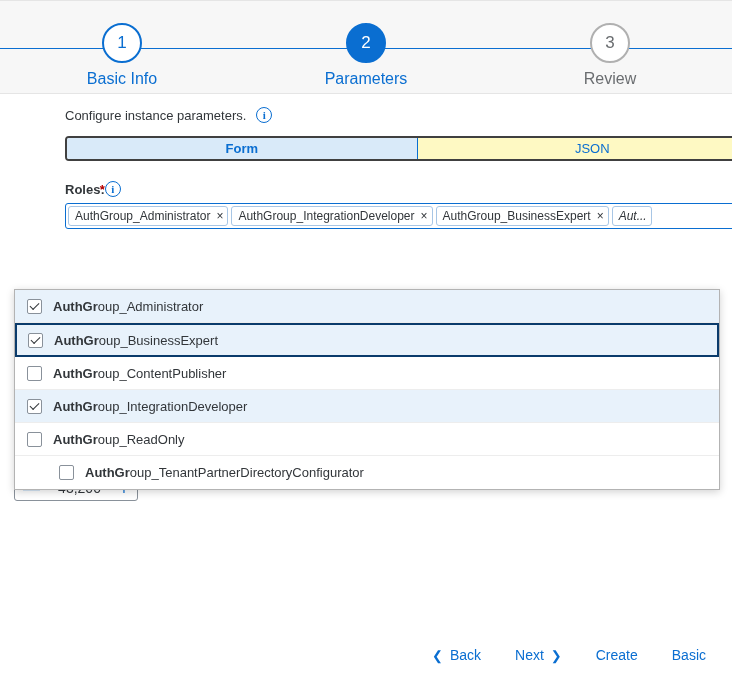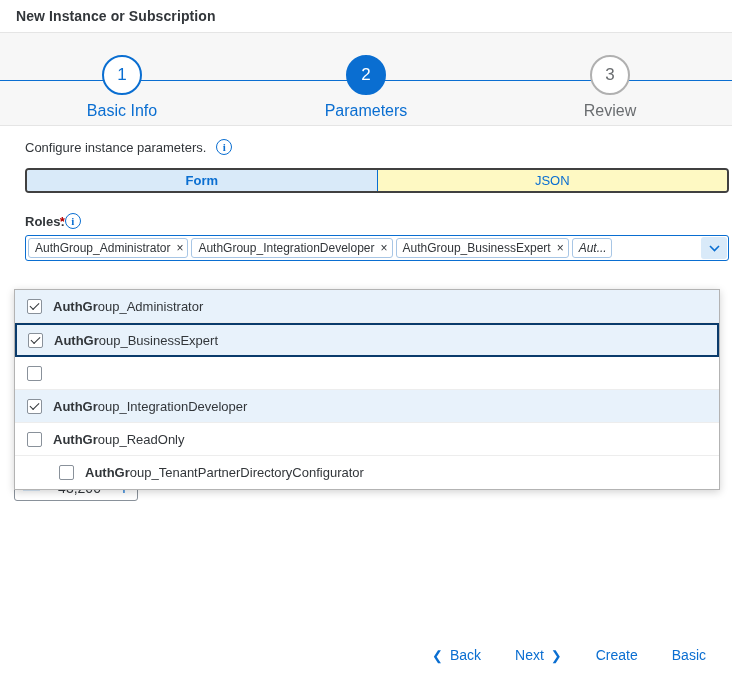--- a/index.html
+++ b/index.html
@@ -84,20 +84,21 @@
   .step-label {
     margin-top: 7px;
     font-size: 16px;
     color: #0a6ed1;
   }
   .step-label.inactive { color: #6a6d70; }
   
   .body {
     position: relative;
     padding: 0 25px;
+    margin-left: 40px;
   }
   .config-row {
     display: flex;
     align-items: center;
     height: 42px;
     gap: 10px;
   }
   .config-text { font-size: 13px; color: #32363a; }
   .info-icon {
     width: 16px; height: 16px;
@@ -295,23 +296,20 @@
     border: none;
     font-family: "Liberation Sans", sans-serif;
   }
   .chev { font-size: 13px; color: #0a6ed1; }
 </style>
 </head>
 <body>
 
 <div class="dialog">
 
-  <div class="dialog-header">
-    <span class="dialog-title">New Instance or Subscription</span>
-  </div>
 
   <div class="wizard">
     <div class="wizard-line"></div>
     <div class="wizard-steps">
       <div class="wizard-step">
         <div class="step-circle">1</div>
         <div class="step-label">Basic Info</div>
       </div>
       <div class="wizard-step">
         <div class="step-circle current">2</div>
@@ -380,20 +378,21 @@
       <span class="dd-label"><b>AuthGr</b><span>oup_Administrator</span></span>
     </div>
 
     <div class="dd-item selected focused">
       <span class="checkbox checked"></span>
       <span class="dd-label"><b>AuthGr</b><span>oup_BusinessExpert</span></span>
     </div>
 
     <div class="dd-item">
       <span class="checkbox"></span>
+      <span class="dd-label"><b>AuthGr</b><span>oup_ContentPublisher</span></span>
     </div>
 
     <div class="dd-item selected">
       <span class="checkbox checked"></span>
       <span class="dd-label"><b>AuthGr</b><span>oup_IntegrationDeveloper</span></span>
     </div>
 
     <div class="dd-item">
       <span class="checkbox"></span>
       <span class="dd-label"><b>AuthGr</b><span>oup_ReadOnly</span></span>

